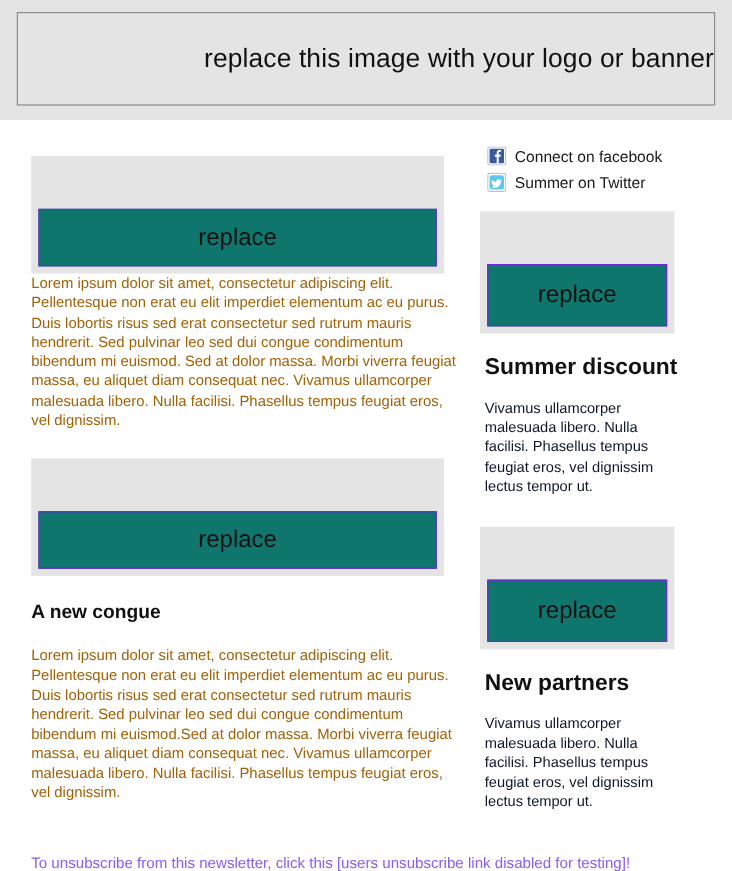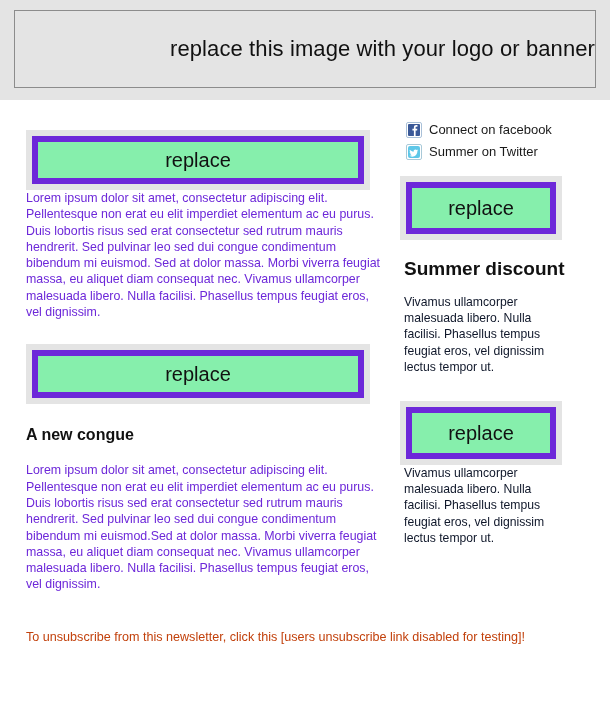--- a/index.html
+++ b/index.html
@@ -59,26 +59,27 @@
   }
 
   
   .ph-wrap {
     background: #e4e4e4;
     padding: 6px;
     box-sizing: border-box;
     display: inline-block;
   }
   .ph-inner {
-    border: 6px solid #6d28d9;
-    background: #86efac;
+    border: 1px solid #6d28d9;
+    background: #0f766e;
     display: flex;
     align-items: center;
     justify-content: center;
     box-sizing: border-box;
+    margin-top: 38px;
   }
   .ph-text {
     font-size: 20px;
     color: #111111;
   }
 
   .ph-main { width: 344px; }
   .ph-main .ph-inner { height: 48px; }
 
   .ph-side { width: 162px; }
@@ -87,21 +88,21 @@
   
   h2.article-title {
     font-size: 16px;
     font-weight: bold;
     color: #111111;
     margin: 22px 0 18px 0;
   }
   p.article-body {
     font-size: 12.4px;
     line-height: 16.3px;
-    color: #6d28d9;
+    color: #a16207;
     margin: 0;
     width: 358px;
   }
 
   h3.side-title {
     font-size: 19px;
     font-weight: bold;
     color: #111111;
     margin: 18px 0 14px 0;
     padding-left: 4px;
@@ -115,21 +116,21 @@
     padding-left: 4px;
   }
 
   
   .social-list {
     padding-left: 6px;
     margin-bottom: 16px;
   }
   .social-item {
     display: flex;
-    align-items: flex-start;
+    align-items: center;
     margin-bottom: 6px;
     cursor: pointer;
   }
   .social-icon {
     width: 16px;
     height: 16px;
     margin-right: 7px;
     flex: 0 0 auto;
     display: block;
   }
@@ -138,21 +139,21 @@
     color: #1a1a1a;
   }
 
   
   .footer {
     padding: 0 0 0 26px;
     margin-top: 34px;
   }
   .footer-text {
     font-size: 12.6px;
-    color: #c2410c;
+    color: #8b5cf6;
   }
 </style>
 </head>
 <body>
 
 <div class="banner-band">
   <div class="banner-box">
     <span class="banner-text">replace this image with your logo or banner</span>
   </div>
 </div>
@@ -210,19 +211,20 @@
 
     <h3 class="side-title">Summer discount</h3>
     <p class="side-body">Vivamus ullamcorper malesuada libero. Nulla facilisi. Phasellus tempus feugiat eros, vel dignissim lectus tempor ut.</p>
 
     <div class="ph-wrap ph-side" style="margin-top:26px;">
       <div class="ph-inner">
         <span class="ph-text">replace</span>
       </div>
     </div>
 
+    <h3 class="side-title">New partners</h3>
     <p class="side-body">Vivamus ullamcorper malesuada libero. Nulla facilisi. Phasellus tempus feugiat eros, vel dignissim lectus tempor ut.</p>
   </div>
 </div>
 
 <div class="footer">
   <span class="footer-text">To unsubscribe from this newsletter, click this [users unsubscribe link disabled for testing]!</span>
 </div>
 
 </body></html>

